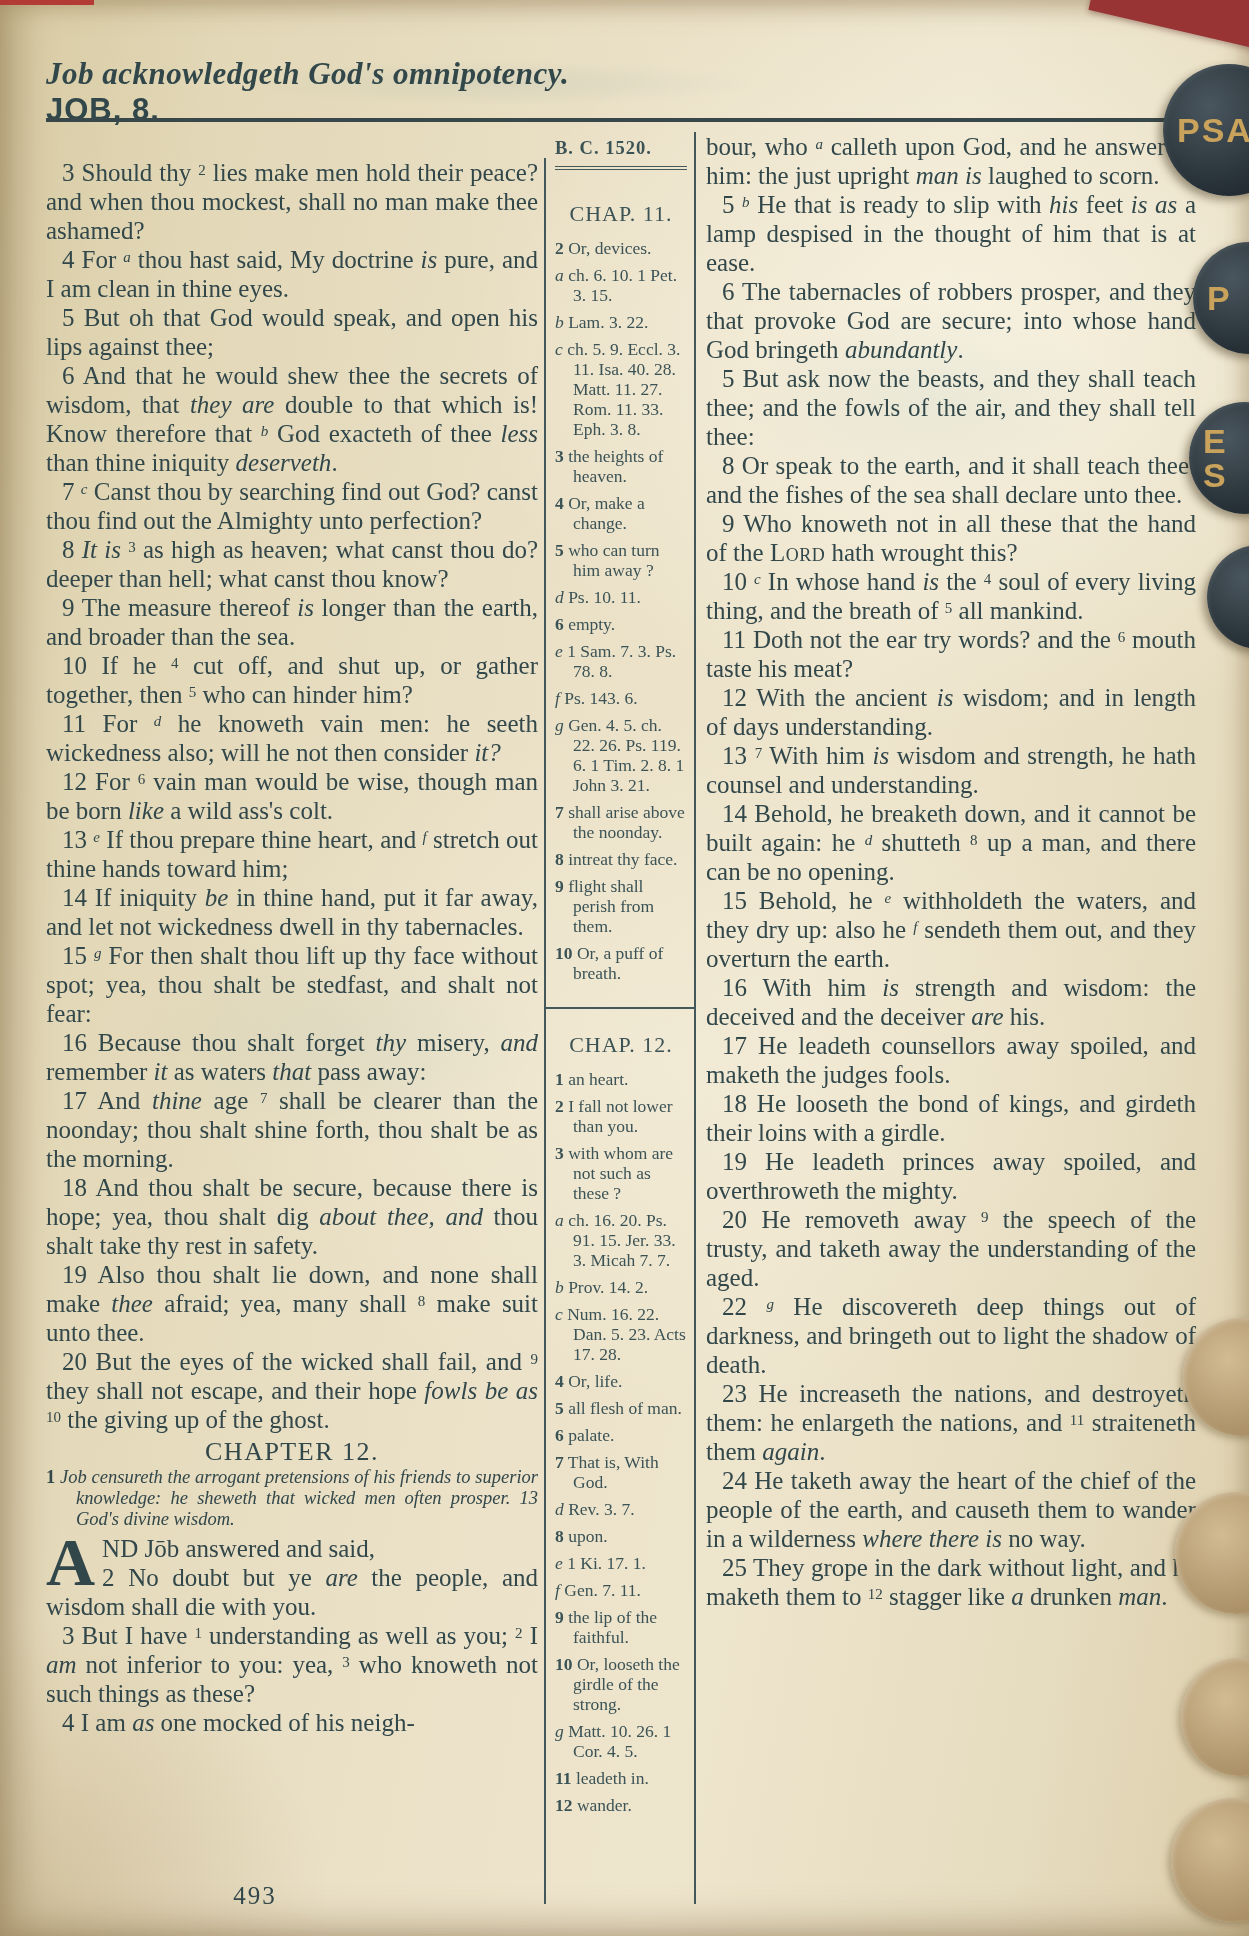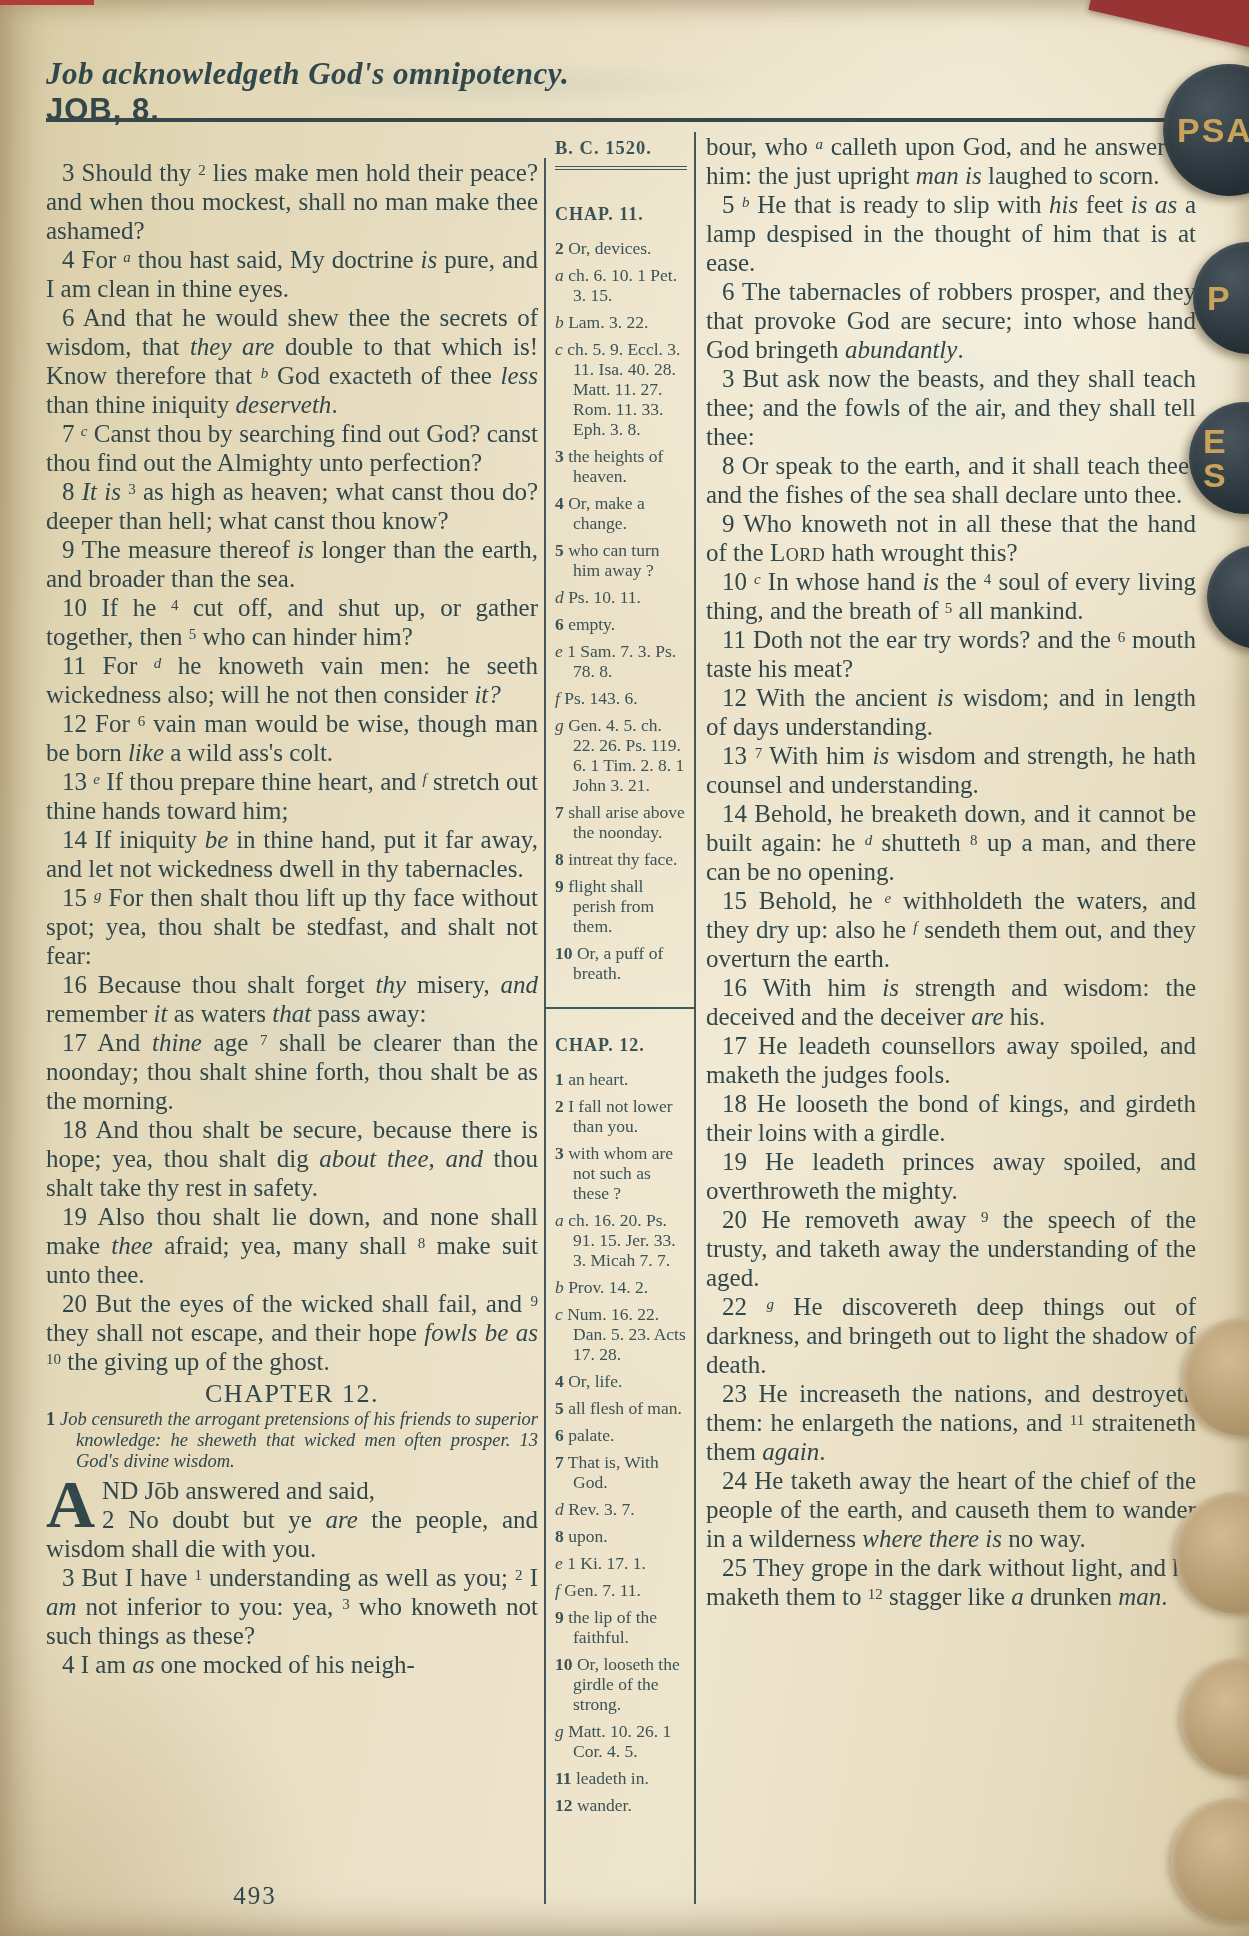--- a/index.html
+++ b/index.html
@@ -42,21 +42,21 @@
   p.verse.v1{text-indent:0;}
   .dropcap{float:left;font-size:68px;line-height:50px;padding:3px 7px 0 0;font-weight:bold;}
   .chapter-heading{margin:3px 0 1px;text-align:center;font-size:26px;letter-spacing:1.5px;text-indent:0;}
   .chapter-summary{margin:0 0 4px;font-size:18.5px;line-height:21px;font-style:italic;padding-left:30px;text-indent:-30px;}
   .chapter-summary b{font-style:normal;}
   sup{font-size:60%;line-height:0;vertical-align:6px;}
   sup.l{font-style:italic;}
   .sc{font-variant:small-caps;letter-spacing:.5px;}
 
   .bc{font-weight:bold;text-align:left;font-size:18.5px;padding:6px 0 8px;border-bottom:4px double #43585a;margin-bottom:34px;letter-spacing:1px;}
-  .chap-head{font-weight:bold;text-align:left;font-size:18px;letter-spacing:1px;margin:10px 0 14px;}
+  .chap-head{font-weight:normal;text-align:center;font-size:22px;letter-spacing:1px;margin:10px 0 14px;}
   .ref{padding-left:18px;text-indent:-18px;margin-bottom:7px;}
   .ref .rm{font-weight:bold;}
   .ref .rm.it{font-style:italic;font-weight:normal;}
   .mid-divider{height:2px;background:#43585a;margin:24px -7px 26px -9px;}
 
   .page-number{position:absolute;left:195px;bottom:26px;width:120px;text-align:center;font-size:25px;letter-spacing:2px;}
 
   .tab{position:absolute;border-radius:50%;display:flex;align-items:center;
     background:radial-gradient(circle at 35% 32%,#4a565e,#232d33 72%);
     box-shadow:-4px 4px 8px rgba(60,45,20,.45), inset 2px 2px 4px rgba(255,255,255,.08);
@@ -79,20 +79,21 @@
   <div class="header">
     <div class="running-head">Job acknowledgeth God's omnipotency.</div>
     <div class="page-head">JOB, 8.</div>
   </div>
   <div class="head-rule"></div>
 
   <div class="columns">
     <div class="col left" id="left-col">
         <p class="verse">3 Should thy <sup>2</sup> lies make men hold their peace? and when thou mockest, shall no man make thee ashamed?</p>
         <p class="verse">4 For <sup class="l">a</sup> thou hast said, My doctrine <i>is</i> pure, and I am clean in thine eyes.</p>
+        <p class="verse">5 But oh that God would speak, and open his lips against thee;</p>
         <p class="verse">6 And that he would shew thee the secrets of wisdom, that <i>they are</i> double to that which is! Know therefore that <sup class="l">b</sup> God exacteth of thee <i>less</i> than thine iniquity <i>deserveth</i>.</p>
         <p class="verse">7 <sup class="l">c</sup> Canst thou by searching find out God? canst thou find out the Almighty unto perfection?</p>
         <p class="verse">8 <i>It is</i> <sup>3</sup> as high as heaven; what canst thou do? deeper than hell; what canst thou know?</p>
         <p class="verse">9 The measure thereof <i>is</i> longer than the earth, and broader than the sea.</p>
         <p class="verse">10 If he <sup>4</sup> cut off, and shut up, or gather together, then <sup>5</sup> who can hinder him?</p>
         <p class="verse">11 For <sup class="l">d</sup> he knoweth vain men: he seeth wickedness also; will he not then consider <i>it?</i></p>
         <p class="verse">12 For <sup>6</sup> vain man would be wise, though man be born <i>like</i> a wild ass's colt.</p>
         <p class="verse">13 <sup class="l">e</sup> If thou prepare thine heart, and <sup class="l">f</sup> stretch out thine hands toward him;</p>
         <p class="verse">14 If iniquity <i>be</i> in thine hand, put it far away, and let not wickedness dwell in thy tabernacles.</p>
         <p class="verse">15 <sup class="l">g</sup> For then shalt thou lift up thy face without spot; yea, thou shalt be stedfast, and shalt not fear:</p>
@@ -150,21 +151,21 @@
           <div class="ref"><span class="rm it">g</span> Matt. 10. 26. 1 Cor. 4. 5.</div>
           <div class="ref"><span class="rm">11</span> leadeth in.</div>
           <div class="ref"><span class="rm">12</span> wander.</div>
         </div>
     </div>
 
     <div class="col right" id="right-col">
         <p class="verse cont">bour, who <sup class="l">a</sup> calleth upon God, and he answereth him: the just upright <i>man</i> <i>is</i> laughed to scorn.</p>
         <p class="verse">5 <sup class="l">b</sup> He that is ready to slip with <i>his</i> feet <i>is as</i> a lamp despised in the thought of him that is at ease.</p>
         <p class="verse">6 The tabernacles of robbers prosper, and they that provoke God are secure; into whose hand God bringeth <i>abundantly</i>.</p>
-        <p class="verse">3 But ask now the beasts, and they shall teach thee; and the fowls of the air, and they shall tell thee:</p>
+        <p class="verse">5 But ask now the beasts, and they shall teach thee; and the fowls of the air, and they shall tell thee:</p>
         <p class="verse">8 Or speak to the earth, and it shall teach thee: and the fishes of the sea shall declare unto thee.</p>
         <p class="verse">9 Who knoweth not in all these that the hand of the <span class="sc">Lord</span> hath wrought this?</p>
         <p class="verse">10 <sup class="l">c</sup> In whose hand <i>is</i> the <sup>4</sup> soul of every living thing, and the breath of <sup>5</sup> all mankind.</p>
         <p class="verse">11 Doth not the ear try words? and the <sup>6</sup> mouth taste his meat?</p>
         <p class="verse">12 With the ancient <i>is</i> wisdom; and in length of days understanding.</p>
         <p class="verse">13 <sup>7</sup> With him <i>is</i> wisdom and strength, he hath counsel and understanding.</p>
         <p class="verse">14 Behold, he breaketh down, and it cannot be built again: he <sup class="l">d</sup> shutteth <sup>8</sup> up a man, and there can be no opening.</p>
         <p class="verse">15 Behold, he <sup class="l">e</sup> withholdeth the waters, and they dry up: also he <sup class="l">f</sup> sendeth them out, and they overturn the earth.</p>
         <p class="verse">16 With him <i>is</i> strength and wisdom: the deceived and the deceiver <i>are</i> his.</p>
         <p class="verse">17 He leadeth counsellors away spoiled, and maketh the judges fools.</p>

